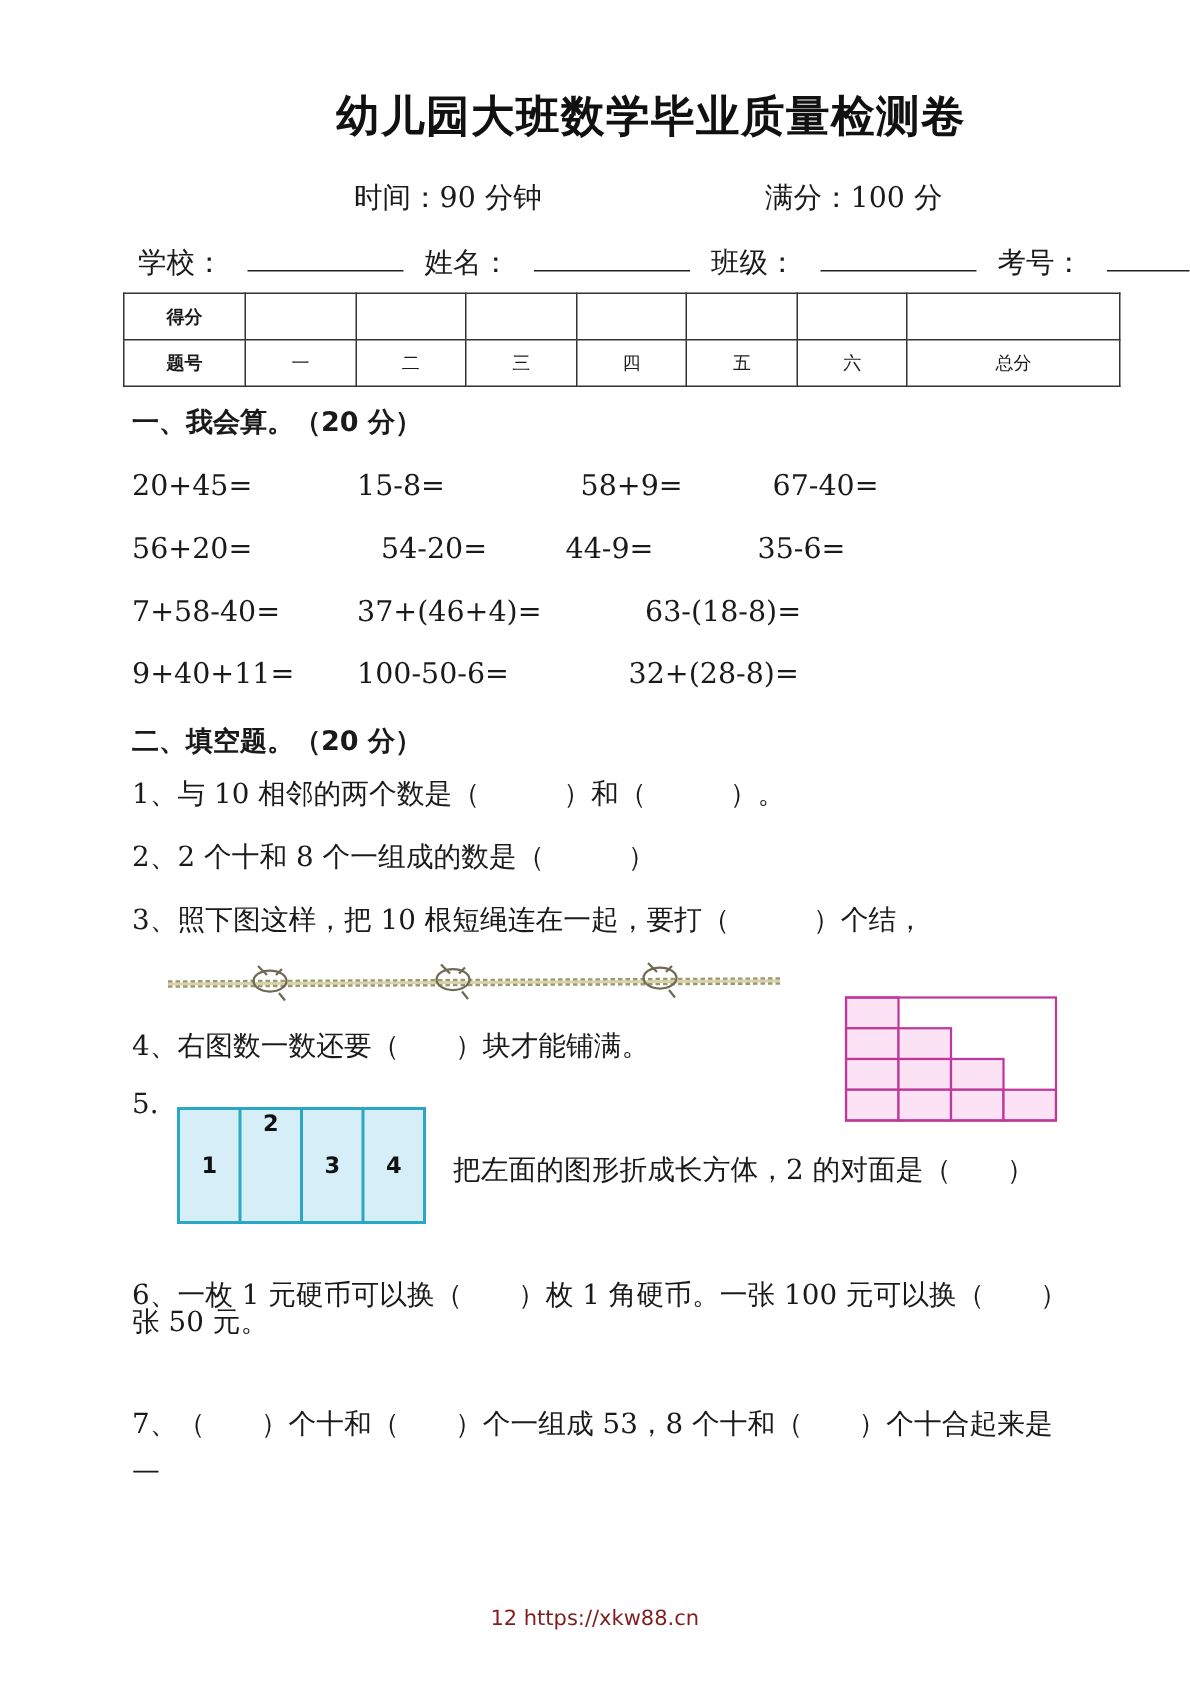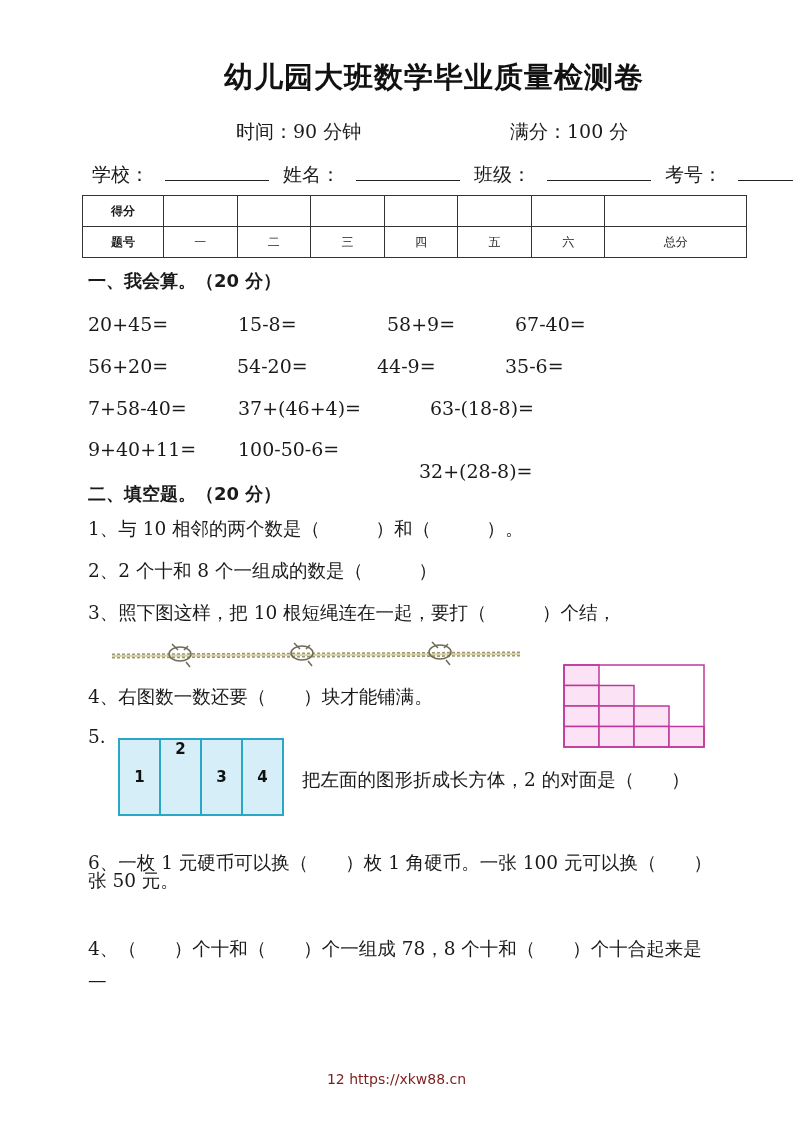--- a/index.html
+++ b/index.html
@@ -72,31 +72,31 @@
   </table>
 
 <div class="abs sec" style="top:269px">一、我会算。（20 分）</div>
 
 <div class="abs calc" style="left:88px;top:313px">20+45=</div>
 <div class="abs calc" style="left:238px;top:313px">15-8=</div>
 <div class="abs calc" style="left:387px;top:313px">58+9=</div>
 <div class="abs calc" style="left:515px;top:313px">67-40=</div>
 
 <div class="abs calc" style="left:88px;top:355px">56+20=</div>
-<div class="abs calc" style="left:237px;top:355px">54-20=</div>
+<div class="abs calc" style="left:254px;top:355px">54-20=</div>
 <div class="abs calc" style="left:377px;top:355px">44-9=</div>
 <div class="abs calc" style="left:505px;top:355px">35-6=</div>
 
 <div class="abs calc" style="left:88px;top:397px">7+58-40=</div>
 <div class="abs calc" style="left:238px;top:397px">37+(46+4)=</div>
 <div class="abs calc" style="left:430px;top:397px">63-(18-8)=</div>
 
 <div class="abs calc" style="left:88px;top:438px">9+40+11=</div>
 <div class="abs calc" style="left:238px;top:438px">100-50-6=</div>
-<div class="abs calc" style="left:419px;top:460px">32+(28-8)=</div>
+<div class="abs calc" style="left:419px;top:438px">32+(28-8)=</div>
 
 <div class="abs sec" style="top:482px">二、填空题。（20 分）</div>
 <div class="abs q" style="top:516px">1、与 10 相邻的两个数是（　　　）和（　　　）。</div>
 <div class="abs q" style="top:558px">2、2 个十和 8 个一组成的数是（　　　）</div>
 <div class="abs q" style="top:600px">3、照下图这样，把 10 根短绳连在一起，要打（　　　）个结，</div>
 
 <svg class="abs rope" viewBox="0 0 412 28">
   <line x1="2" y1="16" x2="410" y2="14" stroke="#9b9772" stroke-width="5" stroke-dasharray="3 2"></line>
   <line x1="2" y1="16" x2="410" y2="14" stroke="#d8d3a8" stroke-width="2"></line>
   <g fill="none" stroke="#6e6a55" stroke-width="1.5">
@@ -131,16 +131,16 @@
 <div class="abs net">
   <div class="cell">1</div>
   <div class="cell" style="align-items:flex-start;padding-top:0;">2</div>
   <div class="cell">3</div>
   <div class="cell">4</div>
 </div>
 <div class="abs q" style="left:302px;top:767px">把左面的图形折成长方体，2 的对面是（　　）</div>
 
 <div class="abs q" style="top:850px">6、一枚 1 元硬币可以换（　　）枚 1 角硬币。一张 100 元可以换（　　）</div>
 <div class="abs q" style="top:868px">张 50 元。</div>
-<div class="abs q" style="top:936px">4、（　　）个十和（　　）个一组成 78，8 个十和（　　）个十合起来是</div>
+<div class="abs q" style="top:936px">7、（　　）个十和（　　）个一组成 53，8 个十和（　　）个十合起来是</div>
 <div class="abs q" style="top:970px">—</div>
 
 <div class="abs footer">12 https://xkw88.cn</div>
 
 </body></html>

